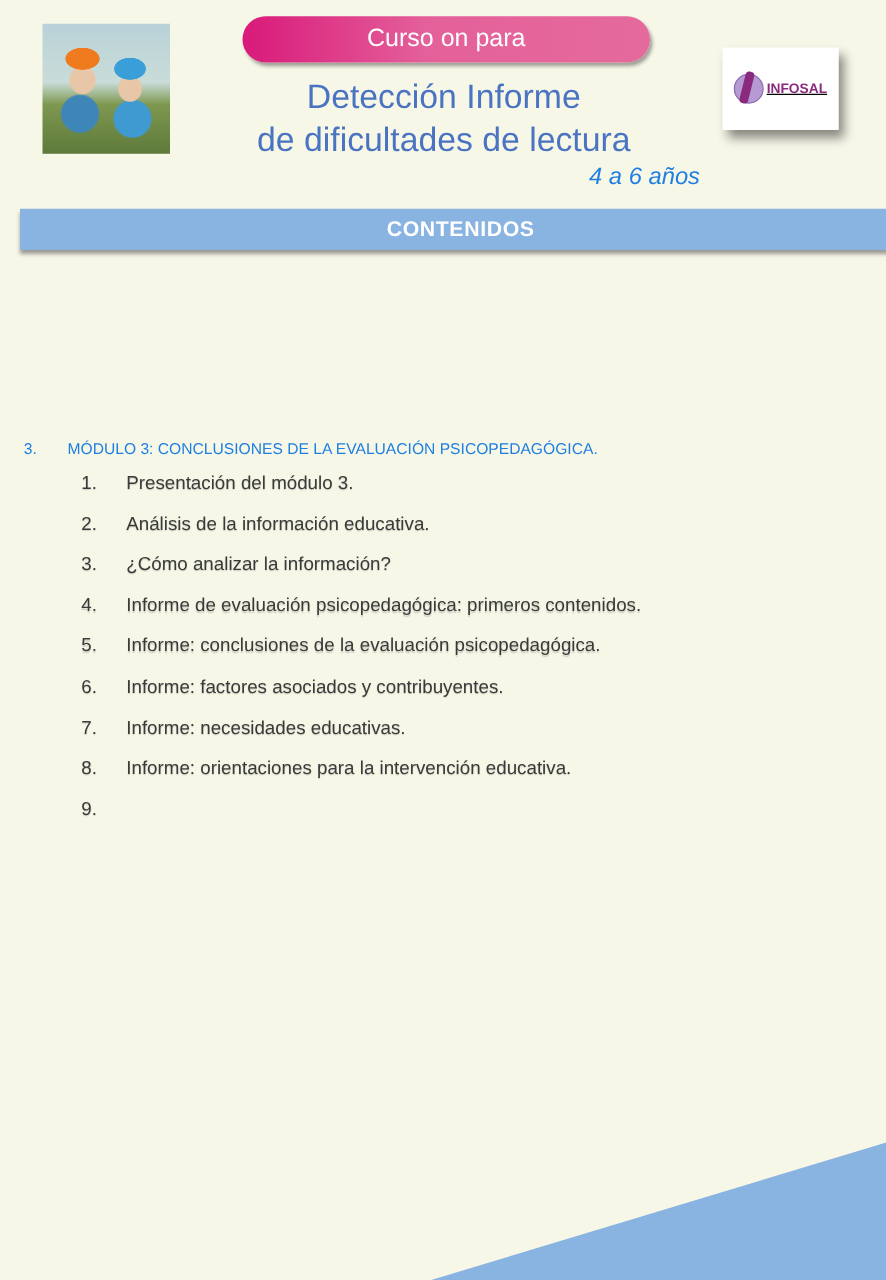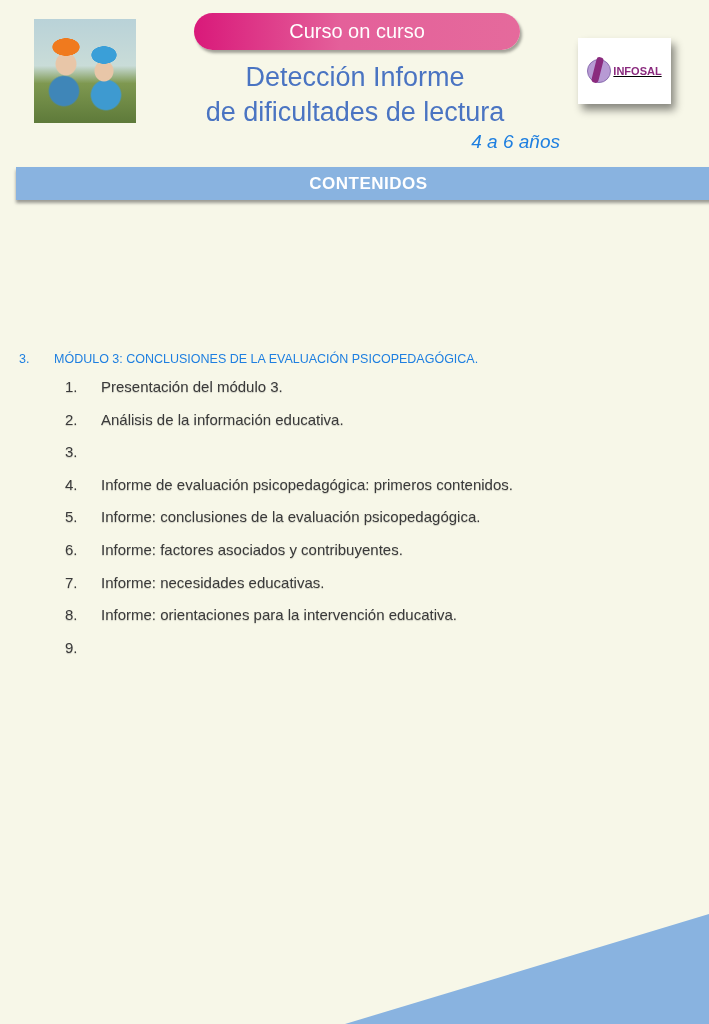--- a/index.html
+++ b/index.html
@@ -74,21 +74,21 @@
   .triangle {
     position:absolute; left:0; top:0; width:709px; height:1024px; pointer-events:none;
   }
 </style>
 </head>
 <body>
 
 <div class="photo"></div>
 
 <div class="pill">
-  <span>Curso on curso</span>
+  <span>Curso on para</span>
 </div>
 
 <div class="title title1">Detección Informe</div>
 <div class="title title2">de dificultades de lectura</div>
 <div class="ages">4 a 6 años</div>
 
 <div class="logo">
   <div class="logo-circle">
     <div class="logo-figure"></div>
   </div>
@@ -108,20 +108,21 @@
   <li>
       <span class="n">1.</span>
       <span>Presentación del módulo 3.</span>
     </li>
   <li>
       <span class="n">2.</span>
       <span>Análisis de la información educativa.</span>
     </li>
   <li>
       <span class="n">3.</span>
+      <span>¿Cómo analizar la información?</span>
     </li>
   <li>
       <span class="n">4.</span>
       <span>Informe de evaluación psicopedagógica: primeros contenidos.</span>
     </li>
   <li>
       <span class="n">5.</span>
       <span>Informe: conclusiones de la evaluación psicopedagógica.</span>
     </li>
   <li>

